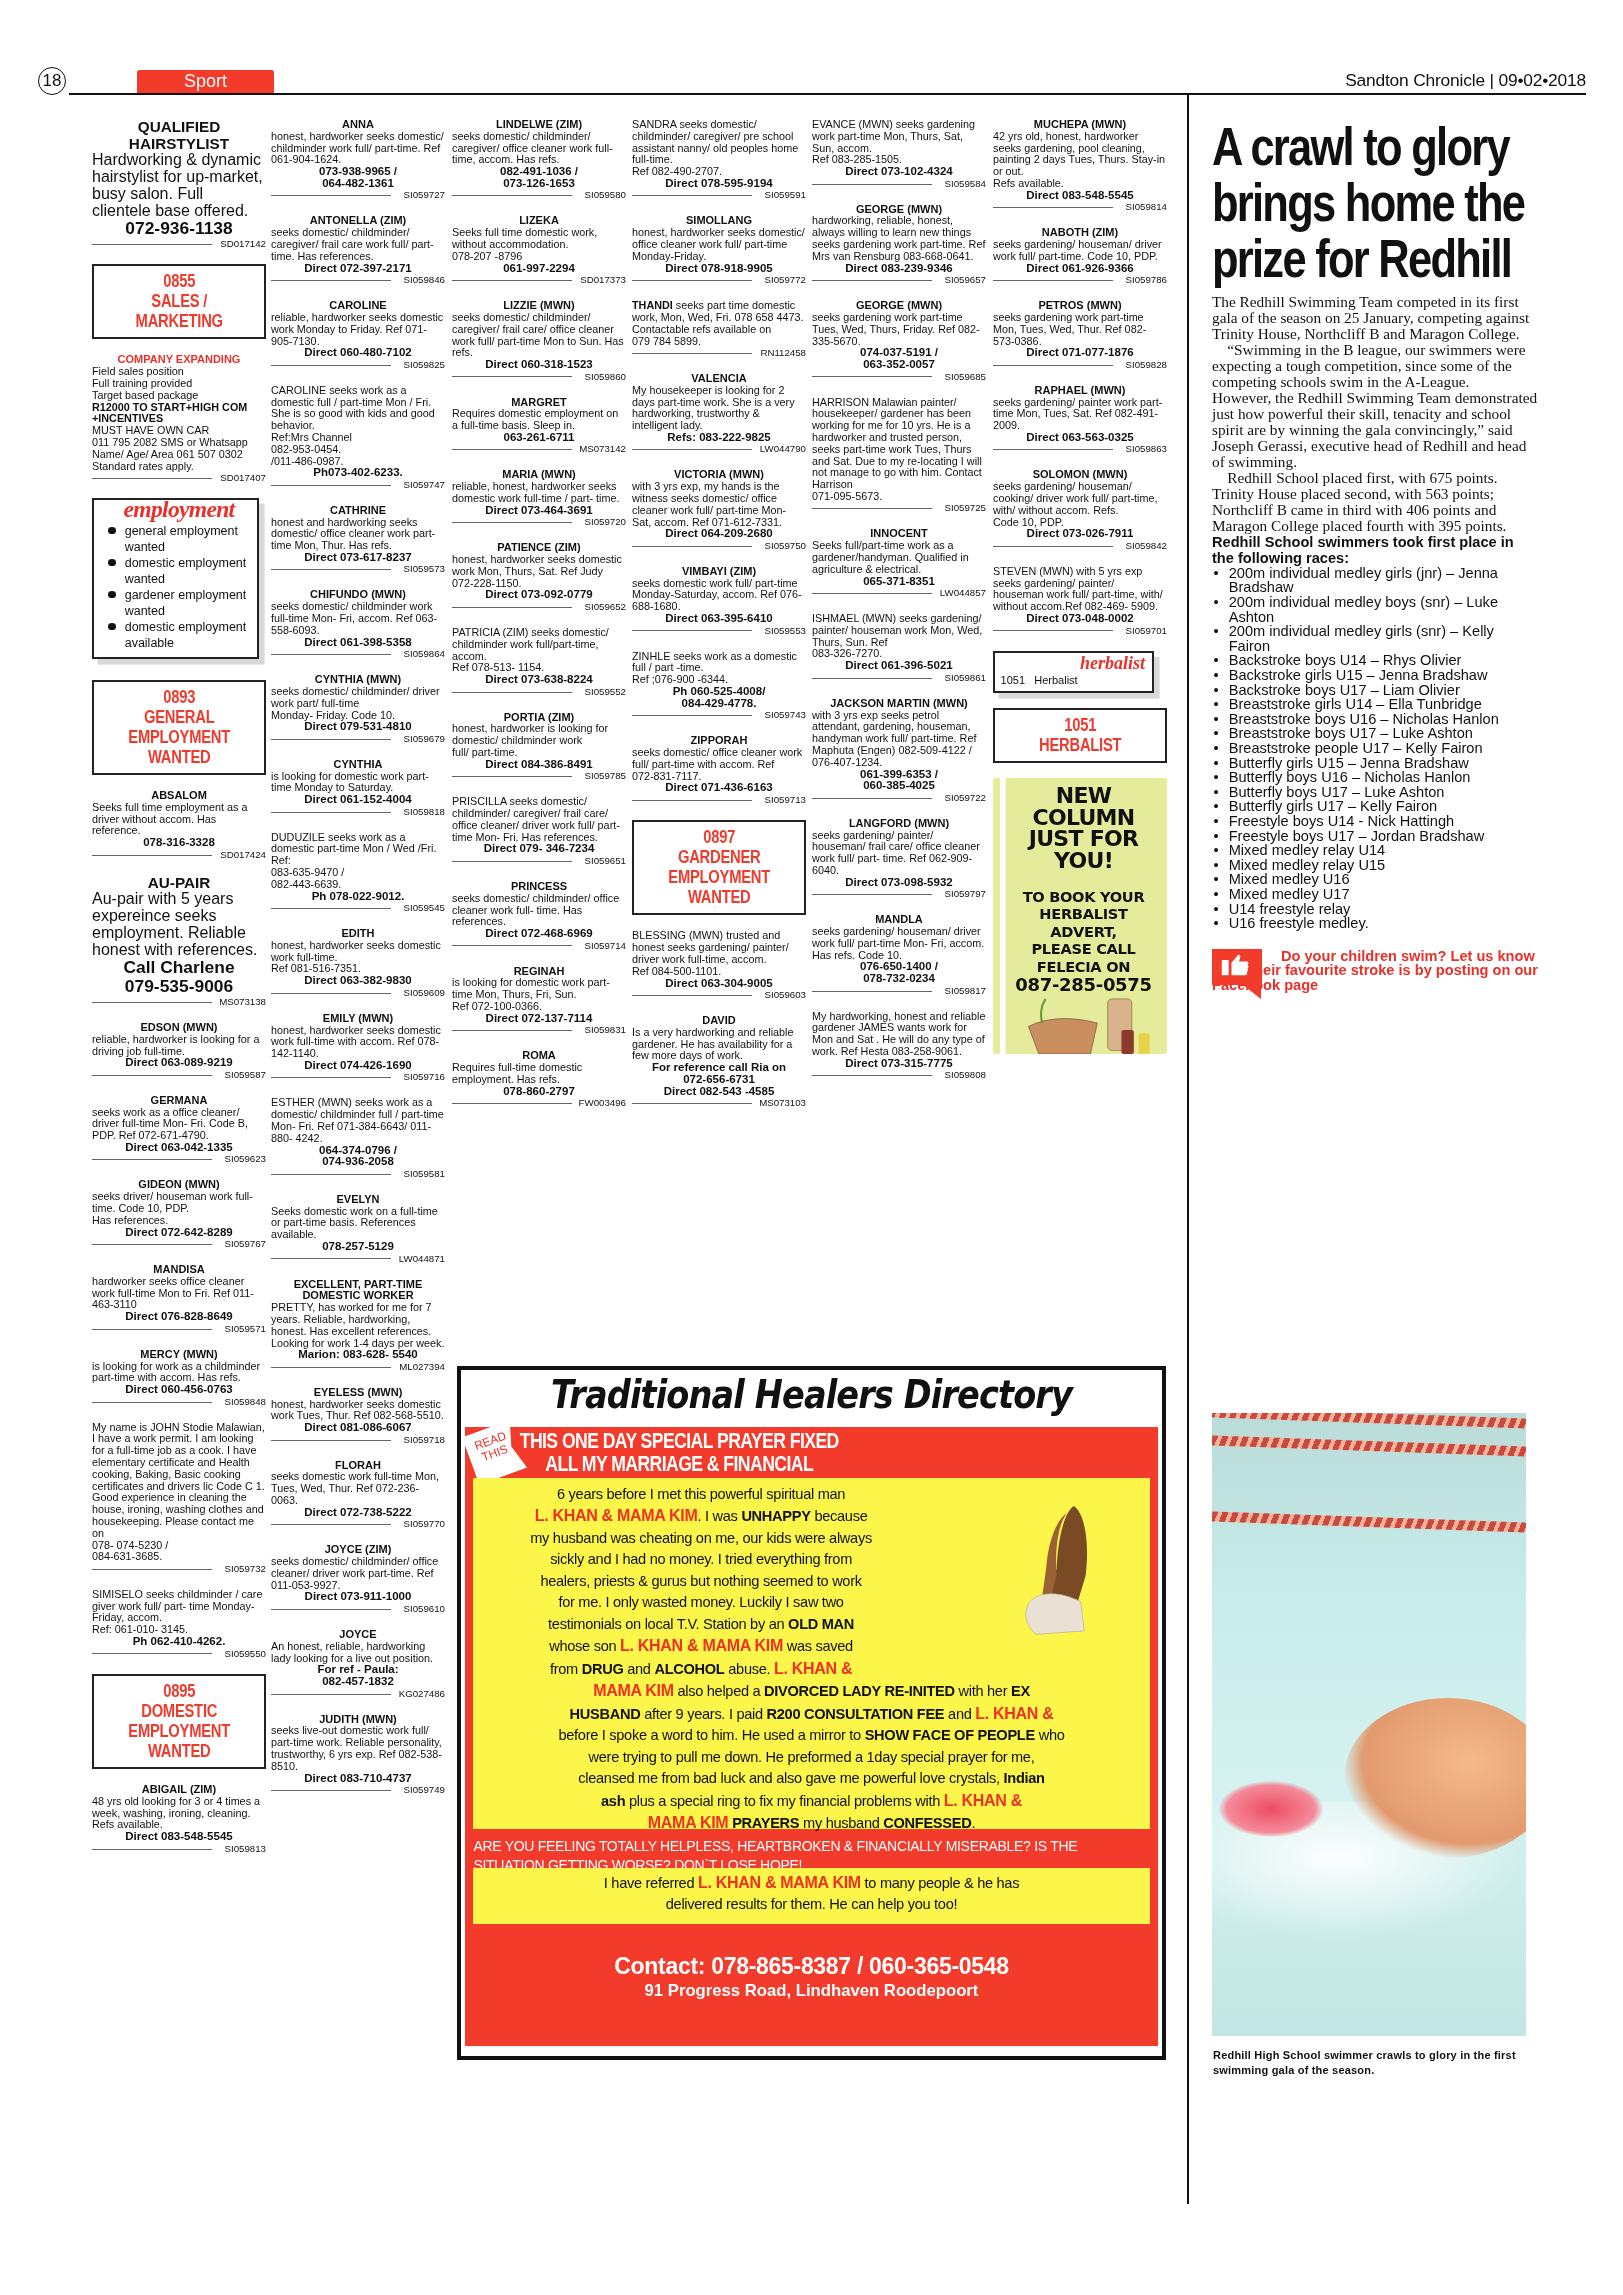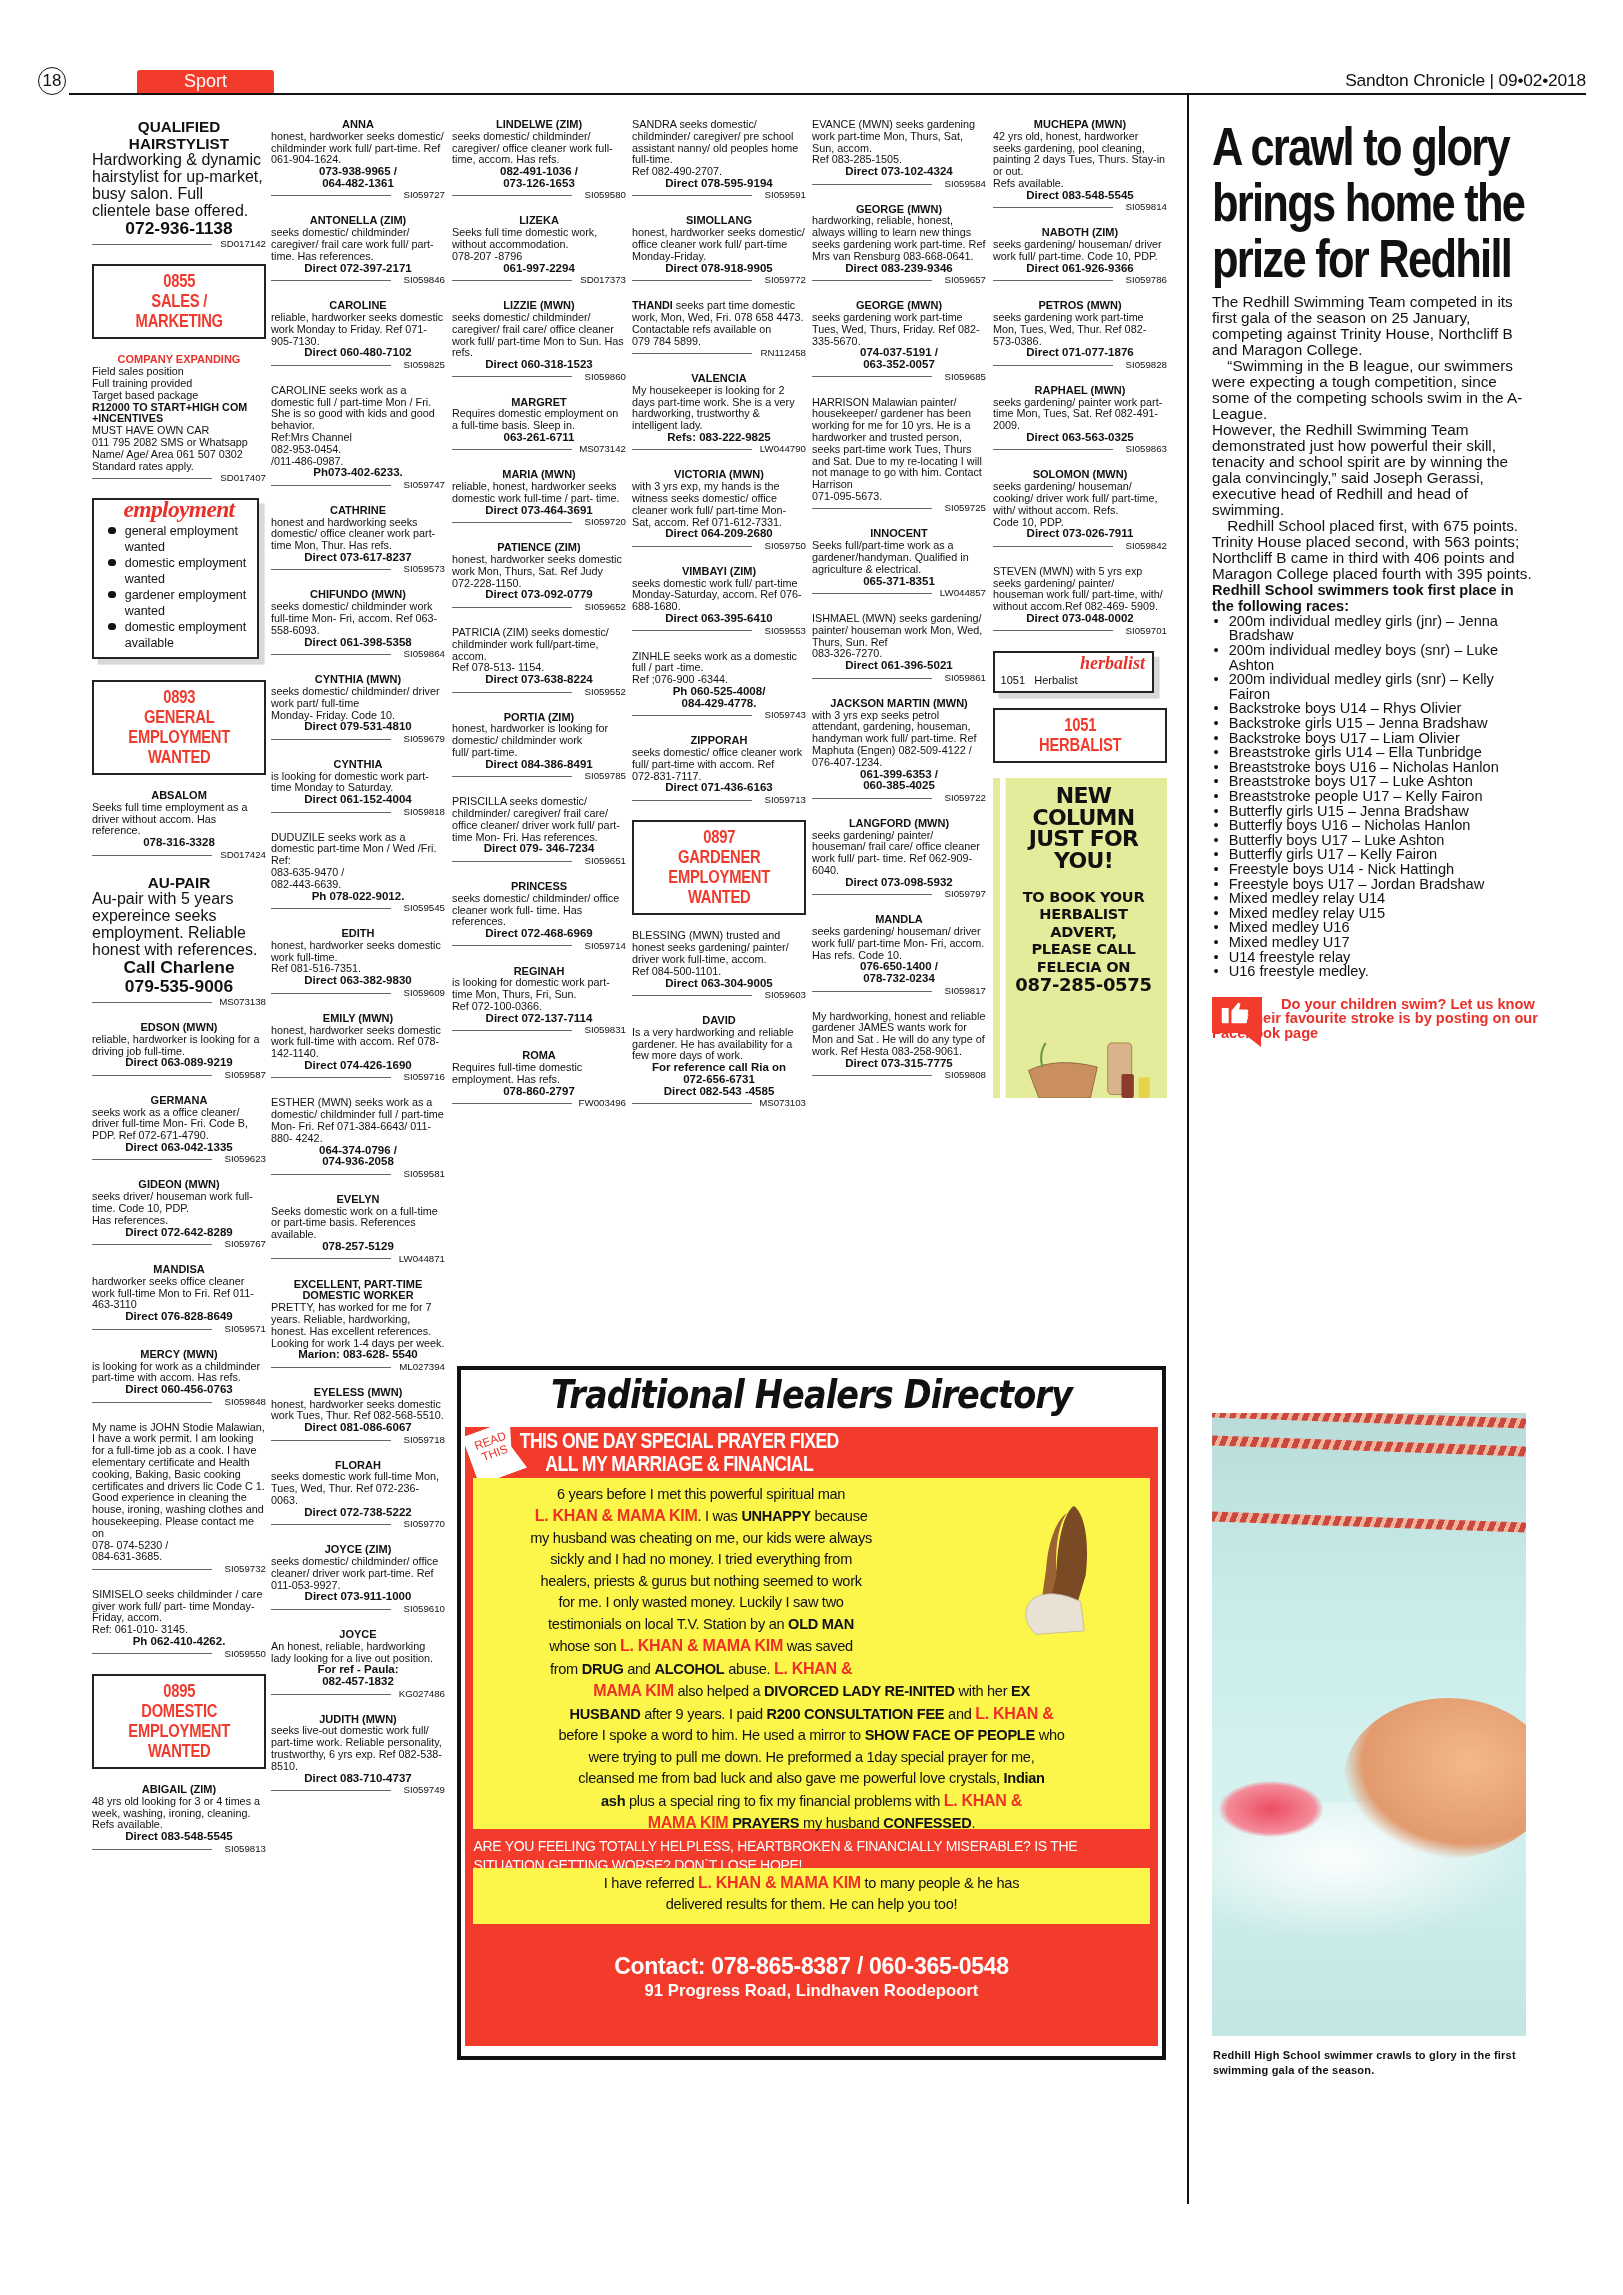--- a/index.html
+++ b/index.html
@@ -44,21 +44,21 @@
   .emp-box { border: 2.1px solid #222; box-shadow: 5.6px 5.6px 0 #d8d8d8; padding: 4.2px 7px 5.6px 14px; margin-bottom: 21px; width: 167px; }
   .emp-box .title { color: #e8312a; font-weight: bold; font-style: italic; font-size: 23.6px; text-align: center; font-family: "Liberation Serif", serif; letter-spacing: -0.7px; margin-bottom: 7px; }
   .emp-box ul { list-style: none; }
   .emp-box li { position: relative; padding-left: 16.7px; font-size: 12.5px; line-height: 16px; margin-bottom: 0; }
   .emp-box li::before { content: ""; position: absolute; left: 0; top: 4.2px; width: 8.3px; height: 7px; border-radius: 50%; background: #111; }
 
   .herb-box { border: 2.1px solid #222; box-shadow: 5.6px 5.6px 0 #d8d8d8; height: 42px; position: relative; margin-bottom: 15.3px; width: 161px; }
   .herb-box .title { position: absolute; right: 7px; top: 5.6px; color: #e8312a; font-weight: bold; font-style: italic; font-size: 18px; font-family: "Liberation Serif", serif; }
   .herb-box .row { position: absolute; left: 5.6px; bottom: 3.5px; font-size: 11px; }
 
-  .promo { background: #e4ec9c; padding: 7px 7px 0 7px; height: 320px; position: relative; border-left: 7px solid #e4ec9c; box-shadow: inset 5.6px 0 0 #fff; }
+  .promo { background: #e4ec9c; padding: 7px 7px 0 7px; height: 276px; position: relative; border-left: 7px solid #e4ec9c; box-shadow: inset 5.6px 0 0 #fff; }
   .promo .inner { text-align: center; font-weight: bold; font-family: "DejaVu Sans", sans-serif; }
   .promo .l1 { font-size: 22px; line-height: 21.5px; letter-spacing: -0.7px; }
   .promo .l2 { font-size: 14.6px; line-height: 17.4px; margin-top: 16.7px; letter-spacing: -0.3px; }
   .promo .phone { font-size: 18px; line-height: 19.4px; letter-spacing: -0.3px; }
   .promo .art { position: absolute; right: 7px; bottom: 0; width: 146px; height: 62px; }
 
   
   .healer { position: absolute; left: 457px; top: 1366px; width: 709px; height: 694px; border: 4.2px solid #111; background: #fff; }
   .healer .h-title { text-align: center; font-weight: bold; font-style: italic; font-size: 39px; line-height: 44px; margin-top: 2.8px; letter-spacing: -1px; font-family: "DejaVu Sans", sans-serif; transform: scaleX(0.86); }
   .healer .red-band { position: absolute; left: 4.2px; right: 4.2px; top: 57px; bottom: 9.7px; background: #f33b2c; }
@@ -75,21 +75,21 @@
   .healer .warning { position: absolute; left: 8.3px; right: 8.3px; top: 410px; color: #fff; font-weight: normal; font-size: 14px; line-height: 19.4px; letter-spacing: -0.3px; }
   .healer .ref-line { font-size: 14.6px; line-height: 21px; letter-spacing: -0.3px; }
   .healer .ref-line .red { color: #ee3124; font-weight: bold; font-size: 16px; }
   .healer .contact { position: absolute; left: 0; right: 0; top: 525px; color: #fff; text-align: center; font-weight: bold; }
   .healer .contact .phone { font-size: 23px; line-height: 28px; letter-spacing: -0.3px; }
   .healer .contact .addr { font-size: 16.7px; line-height: 22px; }
 
   
   .article { position: absolute; left: 1212px; top: 119px; width: 326px; }
   .headline { font-family: "Liberation Sans", sans-serif; font-size: 53px; line-height: 56px; letter-spacing: -2.1px; transform: scaleX(0.82); transform-origin: left top; width: 403px; margin-bottom: 9.7px; }
-  .art-body { font-family: Liberation Sans, sans-serif; font-size: 15.3px; line-height: 16px; margin-top: -2.8px; }
+  .art-body { font-family: Liberation Serif, serif; font-size: 15.3px; line-height: 16px; margin-top: -2.8px; }
   .art-body p { text-indent: 0; }
   .art-body p.ind { text-indent: 15.3px; }
   .list-intro { font-weight: bold; font-size: 14.6px; line-height: 16px; font-family: "Liberation Sans", sans-serif; }
   .race-list { list-style: none; font-size: 14.6px; line-height: 14.6px; font-family: "Liberation Sans", sans-serif; }
   .race-list li { position: relative; padding-left: 16.7px; }
   .race-list li::before { content: "•"; position: absolute; left: 1.4px; top: 0; }
 
   .cta { position: relative; margin-top: 18px; height: 62px; }
   .cta .icon { position: absolute; left: 0; top: 0; width: 50px; height: 36px; background: #f33b2c; }
   .cta .icon::after { content: ""; position: absolute; left: 31px; top: 36px; border-left: 18px solid #f33b2c; border-bottom: 14px solid transparent; transform: scaleX(-1); }

